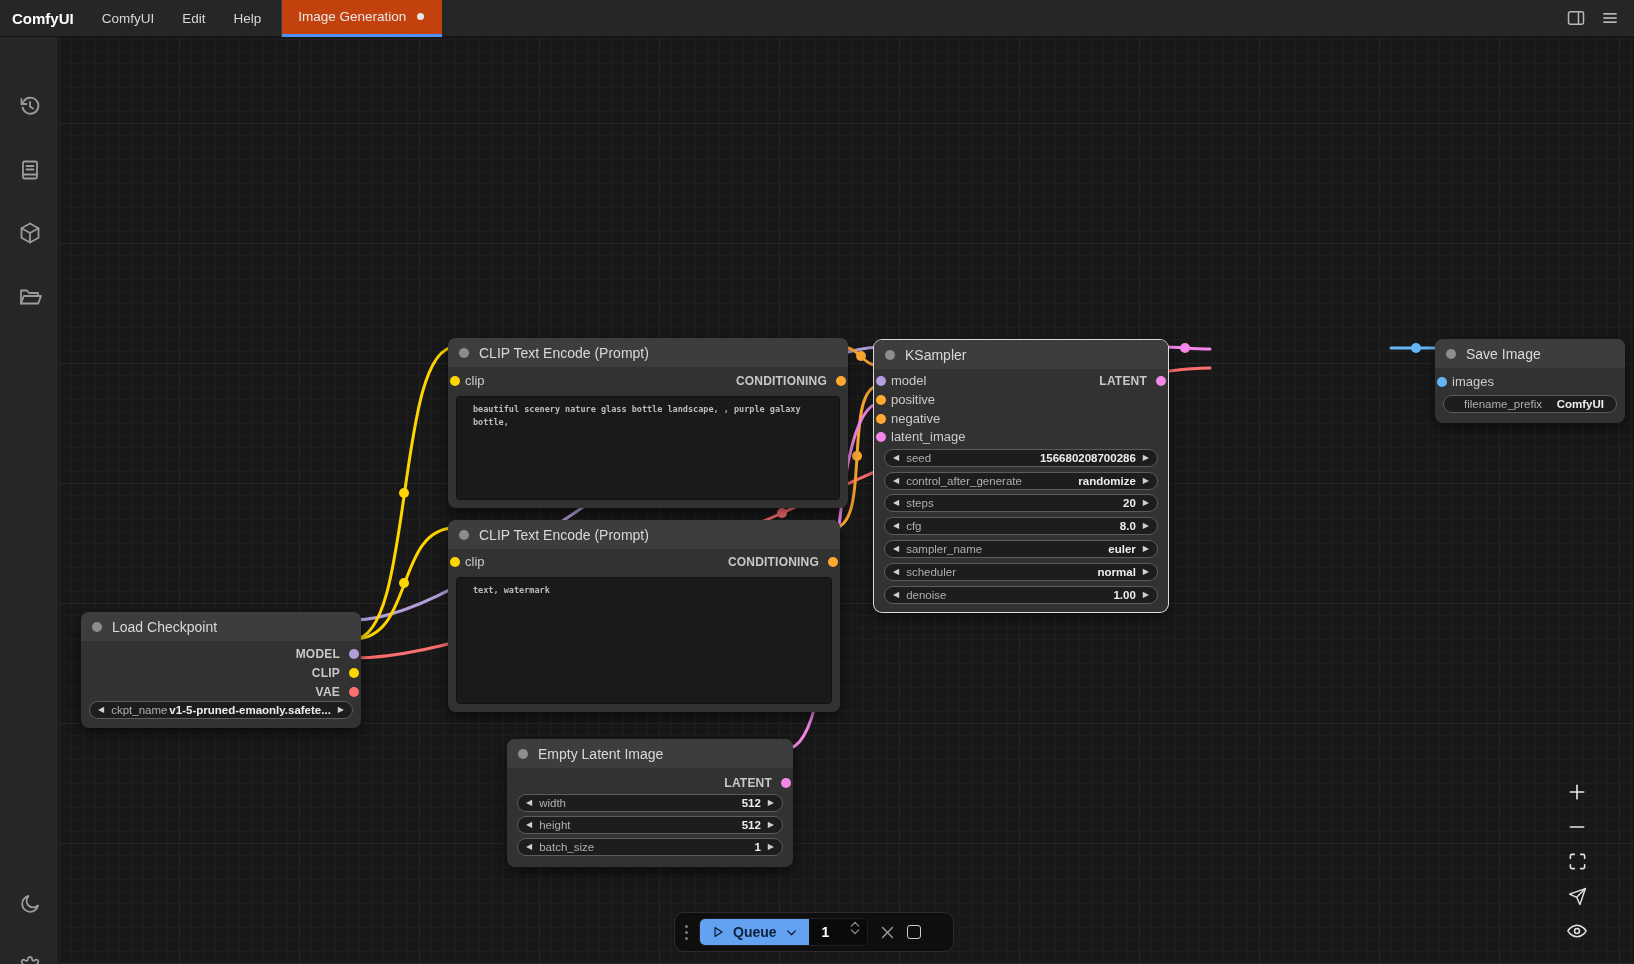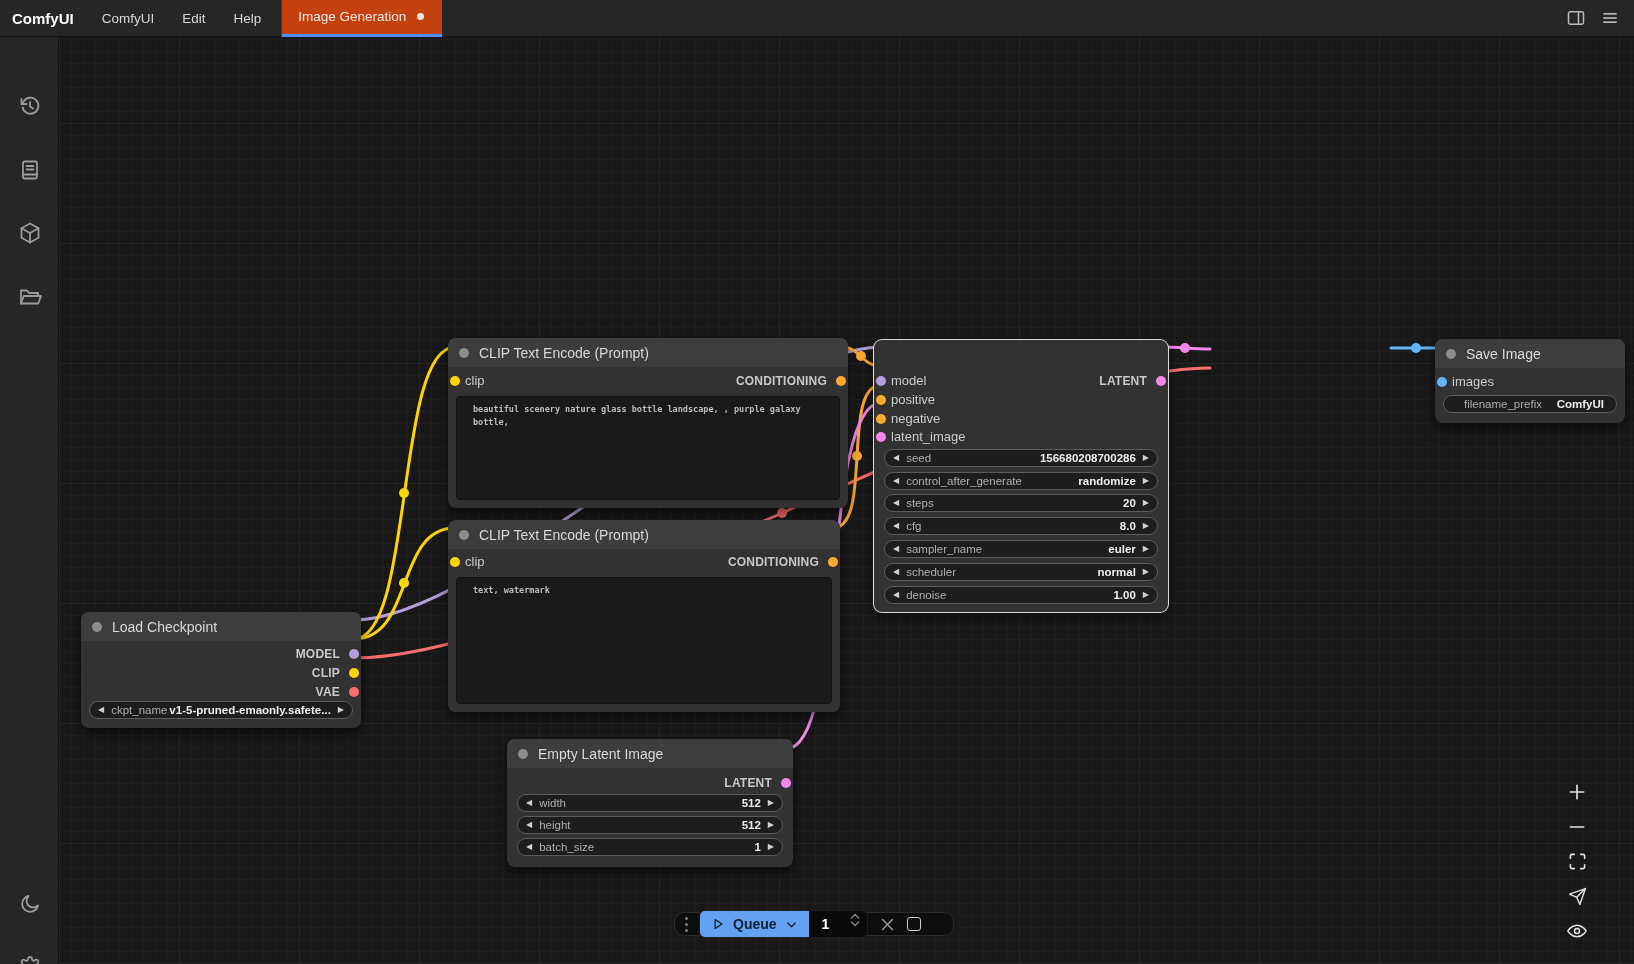--- a/index.html
+++ b/index.html
@@ -46,21 +46,21 @@
   .slot.out .pin { right:2px; }
   .pill { position:absolute; left:10px; right:10px; height:18px; background:#1d1d1d; border:1px solid #5c5c5c; border-radius:10px; display:flex; align-items:center; padding:0 8px; font-size:11.5px; }
   .pill .arr { color:#d0d0d0; font-size:8px; line-height:1; }
   .pill .wlabel { color:#aeaeae; margin-left:7px; }
   .pill .wvalue { margin-left:auto; margin-right:7px; color:#ededed; font-weight:700; }
   .pill.noarrow .wlabel { margin-left:12px; }
   .pill.noarrow .wvalue { margin-right:4px; }
   .prompt { position:absolute; background:#1a1a1a; border:1px solid #121212; border-radius:4px; padding:6px 16px; font-family:"DejaVu Sans Mono", monospace; font-size:8.5px; font-weight:700; color:#bdbdbd; line-height:1.5; overflow:hidden; }
 
   
-  .queuebar { position:absolute; left:674px; top:912px; width:280px; height:24px; background:#0e0e0e; border:1px solid #2c2c2c; border-radius:10px; display:flex; align-items:center; padding:0 10px; gap:11px; z-index:6; }
+  .queuebar { position:absolute; left:674px; top:912px; width:280px; height:40px; background:#0e0e0e; border:1px solid #2c2c2c; border-radius:10px; display:flex; align-items:center; padding:0 10px; gap:11px; z-index:6; }
   .drag-dots { display:flex; flex-direction:column; gap:3px; }
   .drag-dots i { width:3px; height:3px; border-radius:50%; background:#7a7a7a; }
   .queue-group { display:flex; height:28px; border-radius:6px; overflow:hidden; border:1px solid #1f1f1f; }
   .queue-btn { display:flex; align-items:center; gap:8px; background:#63a1f1; color:#10203a; padding:0 11px; }
   .queue-btn .qlabel { font-size:14px; font-weight:600; }
   .count-box { width:58px; background:#0a0a0a; display:flex; align-items:center; position:relative; }
   .count-val { color:#ffffff; font-size:14px; font-weight:700; margin-left:13px; }
   .count-steppers { position:absolute; right:7px; top:2px; display:flex; flex-direction:column; gap:2px; color:#8f8f8f; }
   .qicon { color:#9a9a9a; display:flex; }
   .stop-sq { width:14px; height:14px; border:1.6px solid #cfcfcf; border-radius:3px; }
@@ -180,20 +180,24 @@
     </div>
     <div class="pill" style="top:99px">
       <span class="arr">◀</span>
       <span class="wlabel">batch_size</span>
       <span class="wvalue">1</span>
       <span class="arr">▶</span>
     </div>
   </div>
 
   <div class="node selected" style="left:874px;top:306px;width:294px;height:272px;">
+    <div class="ntitle">
+      <span class="ndot"></span>
+      <span class="ntext">KSampler</span>
+    </div>
     <div class="slot in" style="top:31px">
         <span class="pin" style="background:#B39DDB"></span>
         <span>model</span>
       </div>
     <div class="slot out" style="top:31px">
         <span>LATENT</span>
         <span class="pin" style="background:#F487E8"></span>
       </div>
     <div class="slot in" style="top:50px">
         <span class="pin" style="background:#FFA931"></span>

